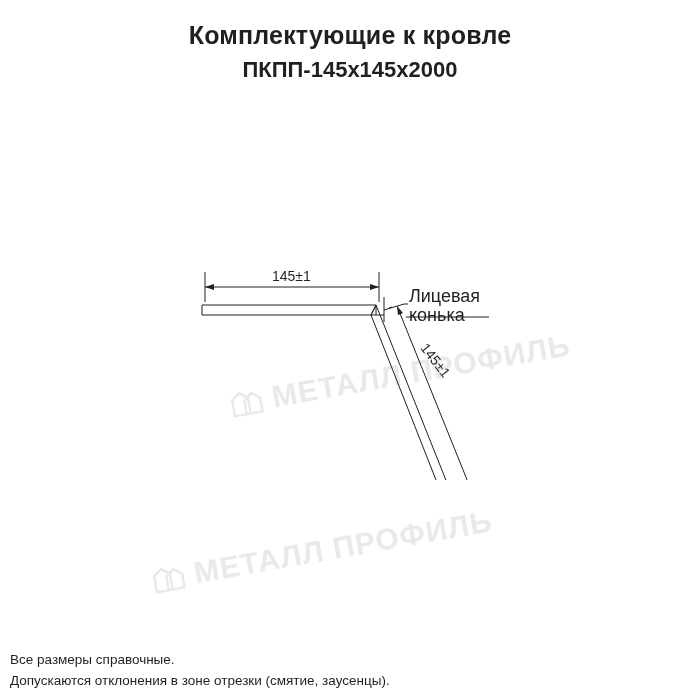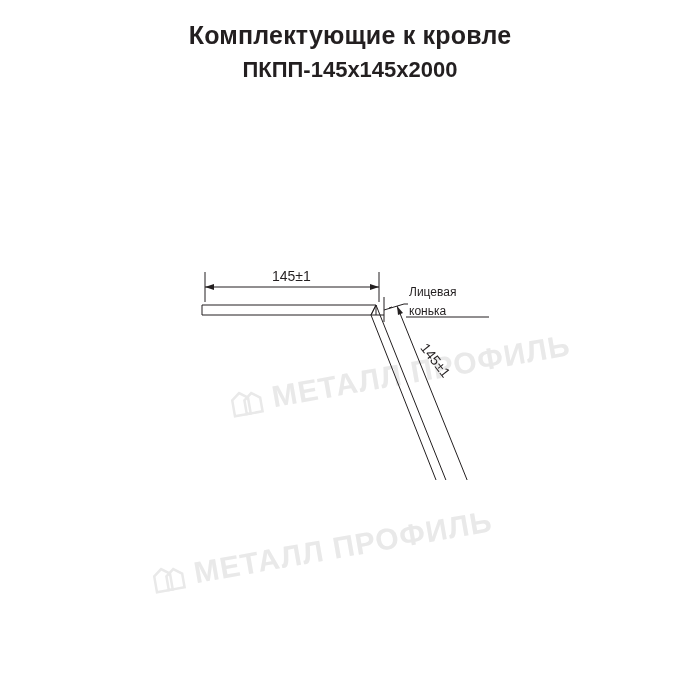--- a/index.html
+++ b/index.html
@@ -90,21 +90,21 @@
   .footer {
     position: absolute;
     left: 10px;
     bottom: 8px;
     font-size: 13.5px;
     line-height: 1.55;
     color: #231f20;
   }
   .label-face {
     position: absolute;
-    font-size: 12px;
+    font-size: 18px;
     line-height: 1.25;
     color: #231f20;
     white-space: nowrap;
   }
   .dim-h {
     position: absolute;
     font-size: 14px;
     color: #231f20;
   }
   .dim-d {
@@ -180,14 +180,18 @@
       </g>
     </svg>
 
     <div class="dim-h" style="left: 272px; top: 88px;">145±1</div>
     <div class="dim-d" style="left: 430px; top: 160px;">145±1</div>
 
     <div class="label-face" style="left: 409px; top: 105px;">Лицевая</div>
     <div class="label-face" style="left: 409px; top: 124px;">конька</div>
   </div>
 
+  <div class="footer">
+    <div>Все размеры справочные.</div>
+    <div>Допускаются отклонения в зоне отрезки (смятие, заусенцы).</div>
+  </div>
 
 </div>
 
 </body></html>

